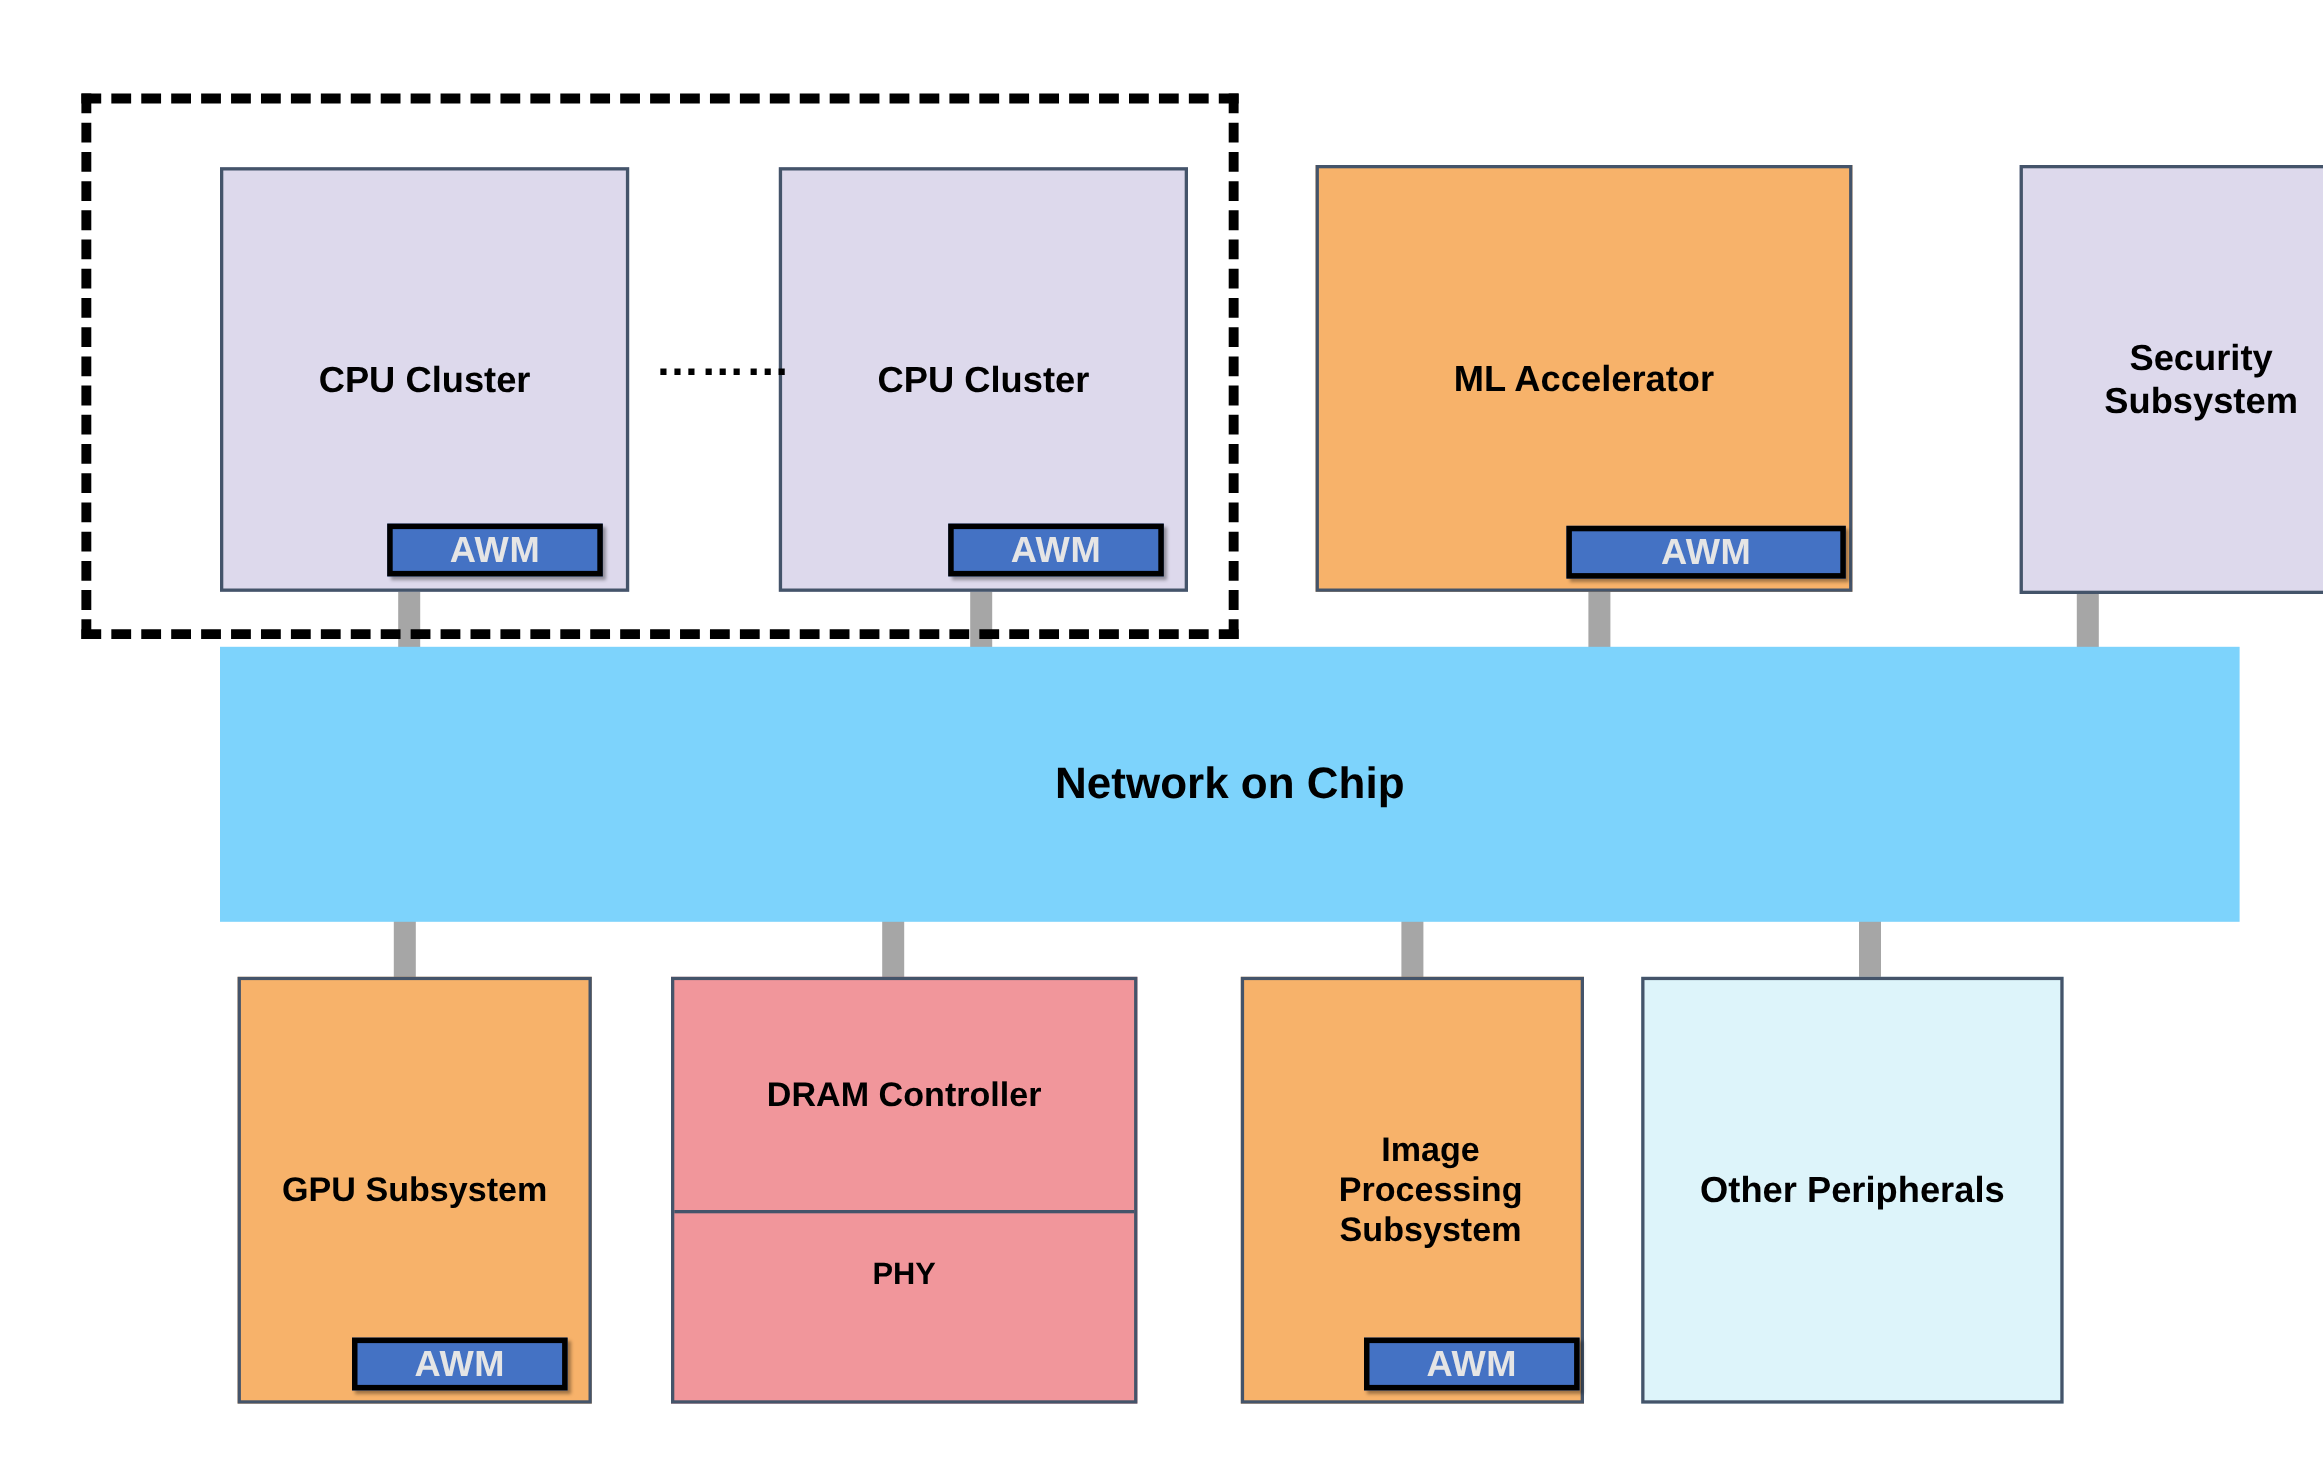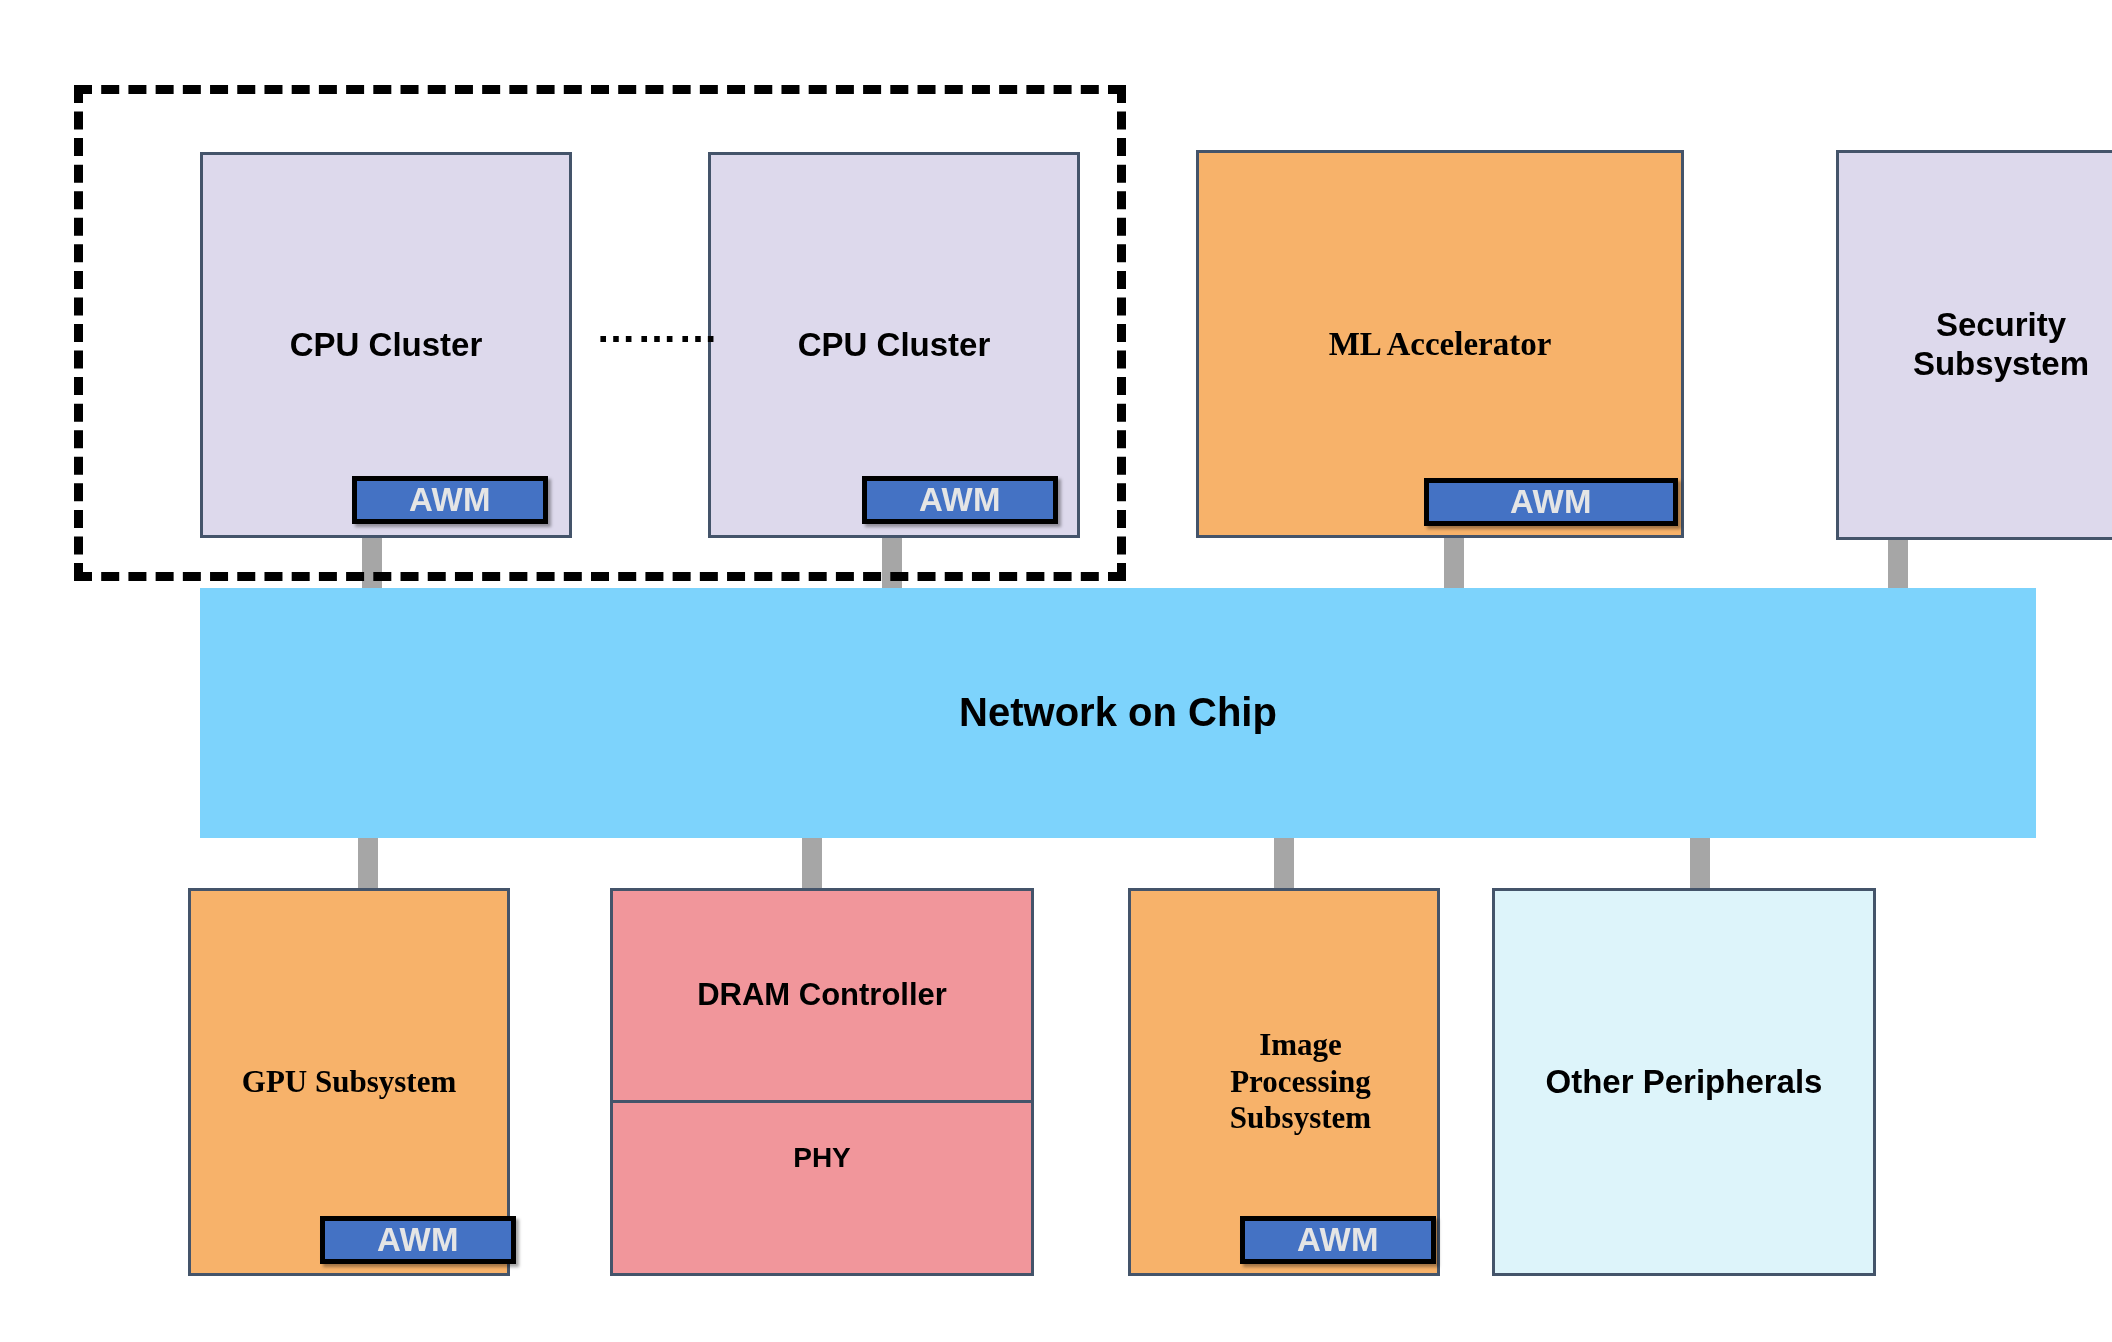--- a/index.html
+++ b/index.html
@@ -59,21 +59,21 @@
     z-index: 4;
   }
   .block .label {
     width: 100%;
     padding: 0 8px;
     box-sizing: border-box;
     white-space: pre-line;
   }
 
   .c-lavender { background: #DDD9EC; }
-  .c-orange   { background: #F7B26A; font-family: Liberation Serif, serif; }
+  .c-orange   { background: #F7B26A; }
   .c-pink     { background: #F1969B; }
   .c-cyan     { background: #DDF4FA; }
   .c-gray     { background: #7dd3fc; border: none; }
 
   
   #cpu-cluster-1 { left: 200px;  top: 152px; width: 372px;  height: 386px; font-size: 33px; }
   #cpu-cluster-2 { left: 708px;  top: 152px; width: 372px;  height: 386px; font-size: 33px; }
   #ml-accel      { left: 1196px; top: 150px; width: 488px;  height: 388px; font-size: 33px; }
   #security-sub  { left: 1836px; top: 150px; width: 330px;  height: 390px; font-size: 33px; }
 
@@ -95,21 +95,21 @@
   #noc-bar {
     left: 200px;
     top: 588px;
     width: 1836px;
     height: 250px;
     font-size: 40px;
     z-index: 3;
   }
 
   
-  #gpu-sub    { left: 188px;  top: 888px; width: 322px;  height: 388px; font-size: 31px; }
+  #gpu-sub    { left: 216px;  top: 888px; width: 322px;  height: 388px; font-size: 31px; }
   #dram-ctrl  { left: 610px;  top: 888px; width: 424px;  height: 388px; font-size: 31px; display:block; padding:0; }
   #img-proc   { left: 1128px; top: 888px; width: 312px;  height: 388px; font-size: 31px; padding-left: 33px; }
   #other-per  { left: 1492px; top: 888px; width: 384px;  height: 388px; font-size: 33px; }
 
   
   .dram-top {
     height: 212px;
     display: flex;
     align-items: center;
     justify-content: center;

